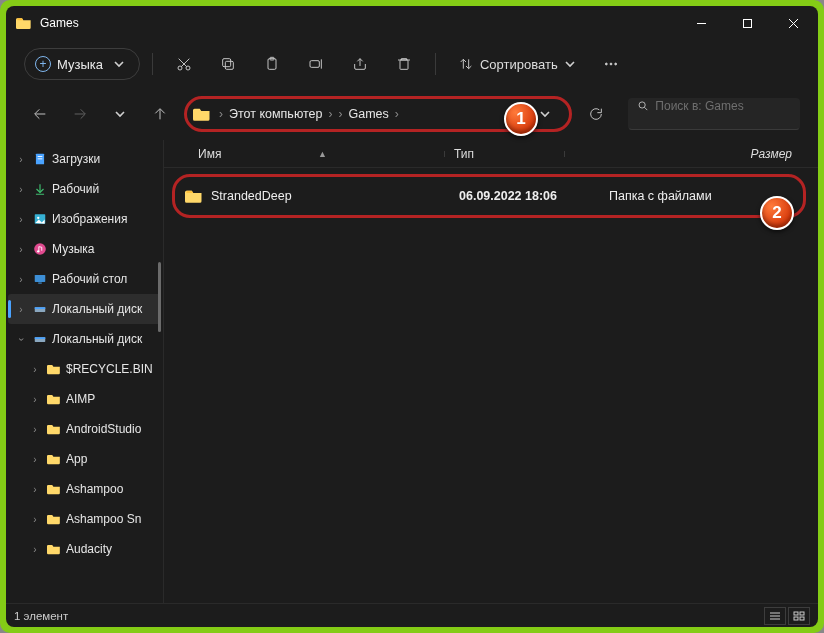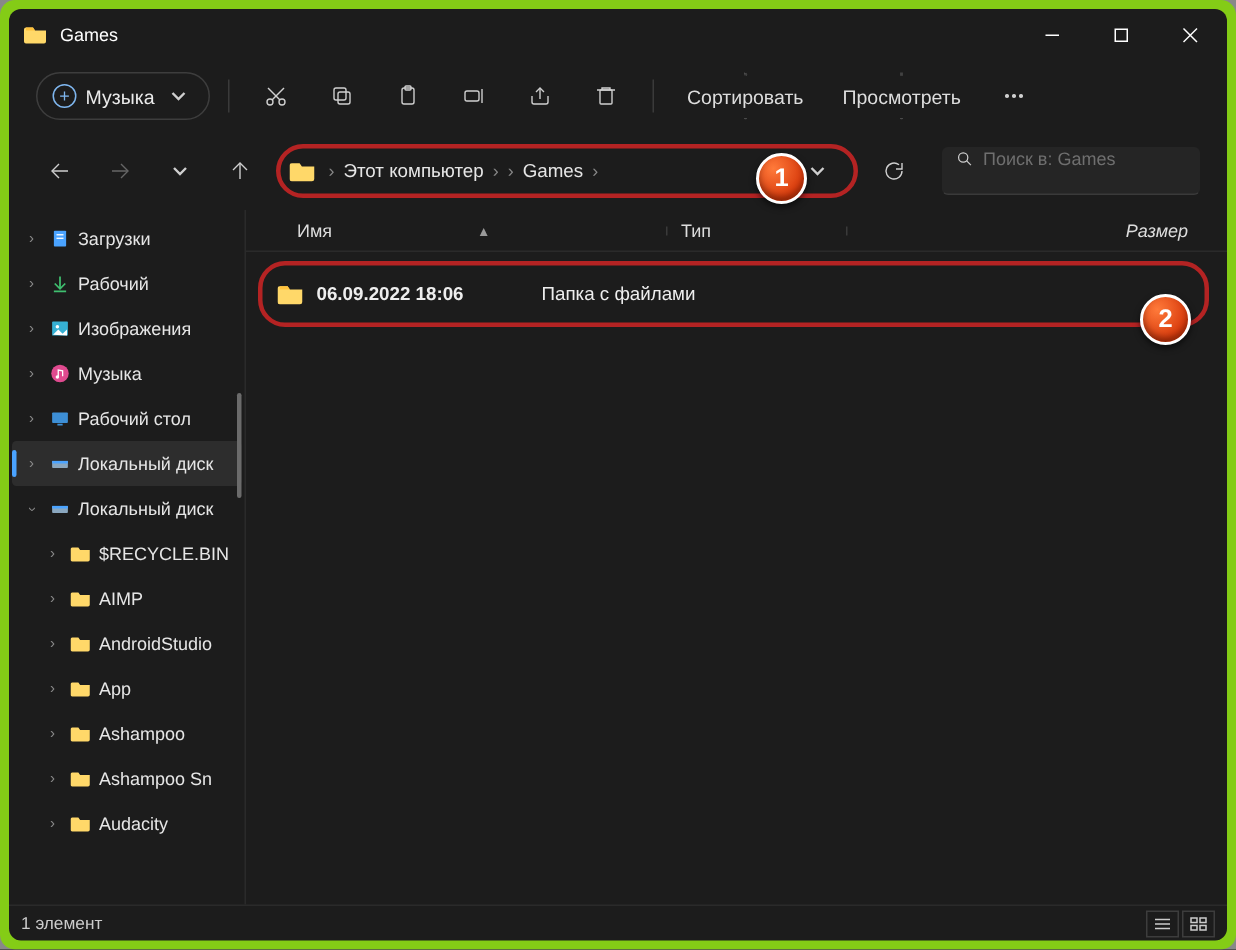--- a/index.html
+++ b/index.html
@@ -12,21 +12,21 @@
   .titlebar .ticon { width: 16px; height: 14px; margin-right: 8px; }
   .titlebar .title { font-size: 12px; color: #fff; }
   .wctrls { margin-left: auto; display: flex; }
   .wbtn { width: 46px; height: 34px; display: flex; align-items: center; justify-content: center; color: #fff; }
   .wbtn svg { stroke: #fff; }
 
   
   .toolbar { height: 48px; display: flex; align-items: center; padding: 0 18px; gap: 6px; }
   .tb-btn { height: 32px; display: flex; align-items: center; justify-content: center; color: #ddd; border-radius: 4px; }
   .tb-btn.icon { width: 38px; }
-  .tb-btn.text { padding: 0 10px; gap: 6px; font-size: 13px; flex-direction: column; }
+  .tb-btn.text { padding: 0 10px; gap: 6px; font-size: 13px; }
   .tb-sep { width: 1px; height: 22px; background: #3a3a3a; margin: 0 6px; }
   .pill { border: 1px solid #3d3d3d; border-radius: 16px; height: 32px; padding: 0 14px 0 10px; display: flex; align-items: center; gap: 6px; font-size: 13px; }
   .pill .plus { width: 16px; height: 16px; border: 1.4px solid #7fb6ee; border-radius: 50%; display: flex; align-items: center; justify-content: center; color: #7fb6ee; font-size: 12px; line-height: 1; }
   .chev-down { margin-left: 4px; }
   .tb-dots { width: 38px; display: flex; align-items: center; justify-content: center; }
   svg.ico { width: 16px; height: 16px; stroke: #cfcfcf; fill: none; stroke-width: 1.4; }
   svg.ico-s { width: 12px; height: 12px; stroke: #cfcfcf; fill: none; stroke-width: 1.6; }
 
   
   .navrow { height: 52px; display: flex; align-items: center; padding: 0 18px; gap: 8px; position: relative; }
@@ -164,31 +164,20 @@
         </div>
     <div class="tb-sep"></div>
     <div class="tb-btn text">
       <svg class="ico" viewBox="0 0 24 24">
             <line x1="8" y1="5" x2="8" y2="19"></line>
             <polyline points="4 9 8 5 12 9"></polyline>
             <line x1="16" y1="19" x2="16" y2="5"></line>
             <polyline points="12 15 16 19 20 15"></polyline>
           </svg>
       <span>Сортировать</span>
-      <svg class="ico-s" viewBox="0 0 12 12">
-            <polyline points="2,4 6,8 10,4"></polyline>
-          </svg>
-    </div>
-    <div class="tb-btn text">
-      <svg class="ico" viewBox="0 0 24 24">
-            <line x1="4" y1="6" x2="20" y2="6"></line>
-            <line x1="4" y1="12" x2="20" y2="12"></line>
-            <line x1="4" y1="18" x2="20" y2="18"></line>
-          </svg>
-      <span>Просмотреть</span>
       <svg class="ico-s" viewBox="0 0 12 12">
             <polyline points="2,4 6,8 10,4"></polyline>
           </svg>
     </div>
     <div class="tb-btn tb-dots">
           <svg class="ico" viewBox="0 0 24 24">
             <circle cx="5" cy="12" r="1.4" fill="#cfcfcf"></circle>
             <circle cx="12" cy="12" r="1.4" fill="#cfcfcf"></circle>
             <circle cx="19" cy="12" r="1.4" fill="#cfcfcf"></circle>
           </svg>
@@ -406,20 +395,21 @@
         <div class="col c-type"><span>Тип</span></div>
         <div class="col c-size"><span>Размер</span></div>
       </div>
 
       <div class="row-wrap">
         <div class="row">
           <svg class="ficon folder-svg" viewBox="0 0 24 20">
                 <path fill="#ffd869" d="M2 3h7l2 3h11v11a2 2 0 0 1-2 2H2a2 2 0 0 1-2-2V5a2 2 0 0 1 2-2z"></path>
                 <path fill="#ffc23c" d="M2 3h7l2 3H2z"></path>
               </svg>
+          <span class="r-name">StrandedDeep</span>
           <span class="r-date">06.09.2022 18:06</span>
           <span class="r-type">Папка с файлами</span>
         </div>
       </div>
     </div>
   </div>
 
   <div class="status">
     <span>1 элемент</span>
     <div class="view-btns">

